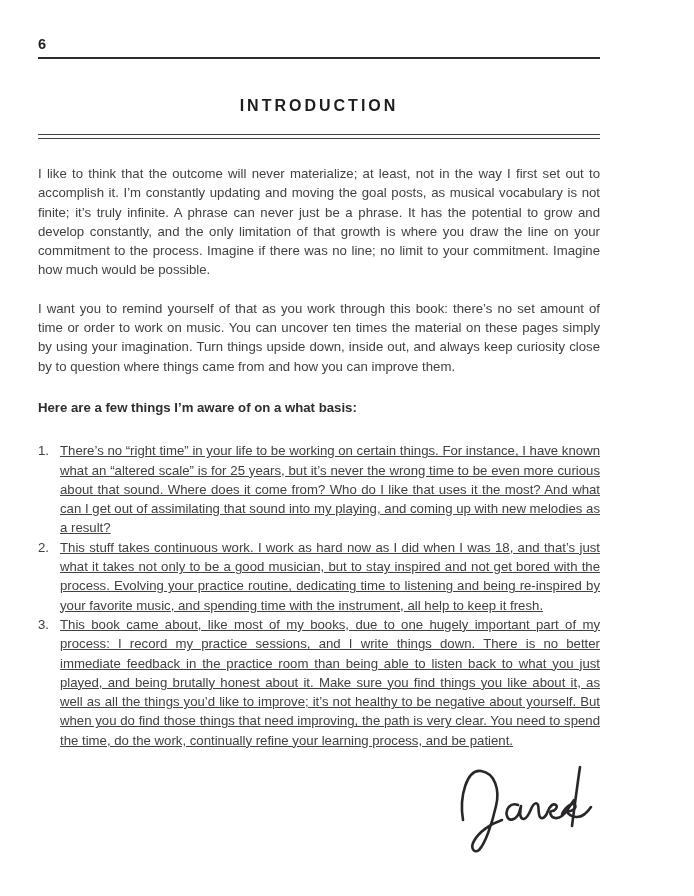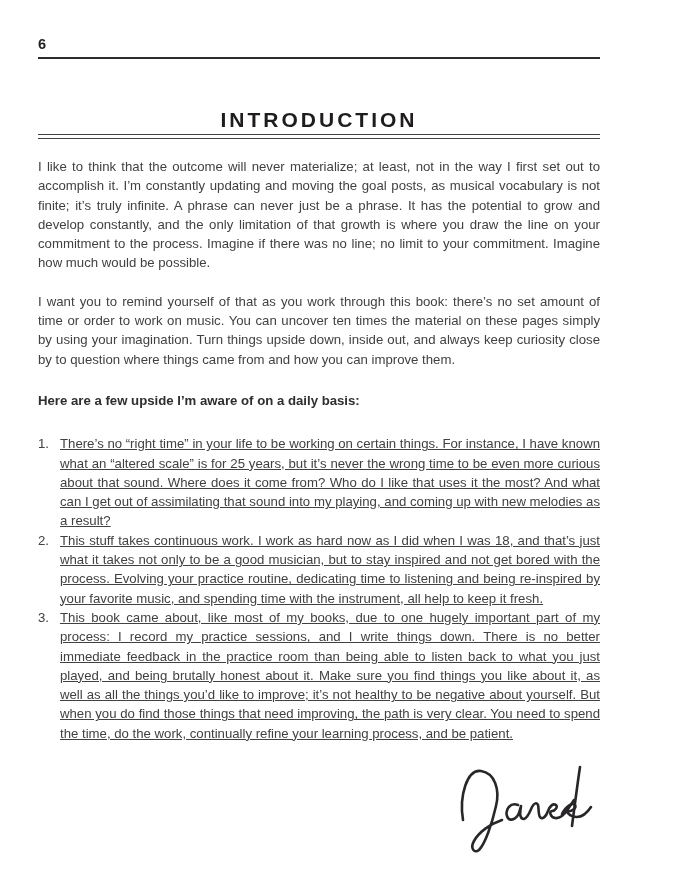--- a/index.html
+++ b/index.html
@@ -29,24 +29,24 @@
     position: absolute;
     left: 38px;
     width: 562px;
     top: 57px;
     border-top: 2px solid #2b2b2b;
   }
   .title {
     position: absolute;
     left: 38px;
     width: 562px;
-    top: 108px;
+    top: 97px;
     margin: 0;
     text-align: center;
-    font-size: 21px;
+    font-size: 16px;
     font-weight: bold;
     letter-spacing: 3px;
     color: #1f1c1d;
   }
   .title-rule {
     position: absolute;
     left: 38px;
     width: 562px;
     top: 134px;
     height: 3px;
@@ -58,21 +58,21 @@
     position: absolute;
     left: 38px;
     top: 157px;
     width: 562px;
     font-size: 13.2px;
     line-height: 19.3px;
     color: #414141;
     text-align: justify;
   }
   .para {
-    margin: 0 0 19px 0;
+    margin: 7px 0 19px 0;
   }
   .para.p2 {
     margin-bottom: 22px;
   }
   .list-heading {
     margin: 0 0 24px 0;
     font-weight: bold;
     color: #2e2e2e;
     text-align: left;
   }
@@ -122,21 +122,21 @@
   <h1 class="title">INTRODUCTION</h1>
 
   <div class="title-rule"></div>
 
   <div class="body">
 
     <p class="para">I like to think that the outcome will never materialize; at least, not in the way I first set out to accomplish it. I’m constantly updating and moving the goal posts, as musical vocabulary is not finite; it’s truly infinite. A phrase can never just be a phrase. It has the potential to grow and develop constantly, and the only limitation of that growth is where you draw the line on your commitment to the process. Imagine if there was no line; no limit to your commitment. Imagine how much would be possible.</p>
 
     <p class="para p2">I want you to remind yourself of that as you work through this book: there’s no set amount of time or order to work on music. You can uncover ten times the material on these pages simply by using your imagination. Turn things upside down, inside out, and always keep curiosity close by to question where things came from and how you can improve them.</p>
 
-    <p class="list-heading">Here are a few upside I’m aware of on a daily basis:</p>
+    <p class="list-heading">Here are a few things I’m aware of on a what basis:</p>
 
     <ol class="list">
       <li class="item">
         <span class="num">1.</span>
         <span class="item-text">There’s no “right time” in your life to be working on certain things. For instance, I have known what an “altered scale” is for 25 years, but it’s never the wrong time to be even more curious about that sound. Where does it come from? Who do I like that uses it the most? And what can I get out of assimilating that sound into my playing, and coming up with new melodies as a result?</span>
       </li>
       <li class="item">
         <span class="num">2.</span>
         <span class="item-text">This stuff takes continuous work. I work as hard now as I did when I was 18, and that’s just what it takes not only to be a good musician, but to stay inspired and not get bored with the process. Evolving your practice routine, dedicating time to listening and being re-inspired by your favorite music, and spending time with the instrument, all help to keep it fresh.</span>
       </li>

